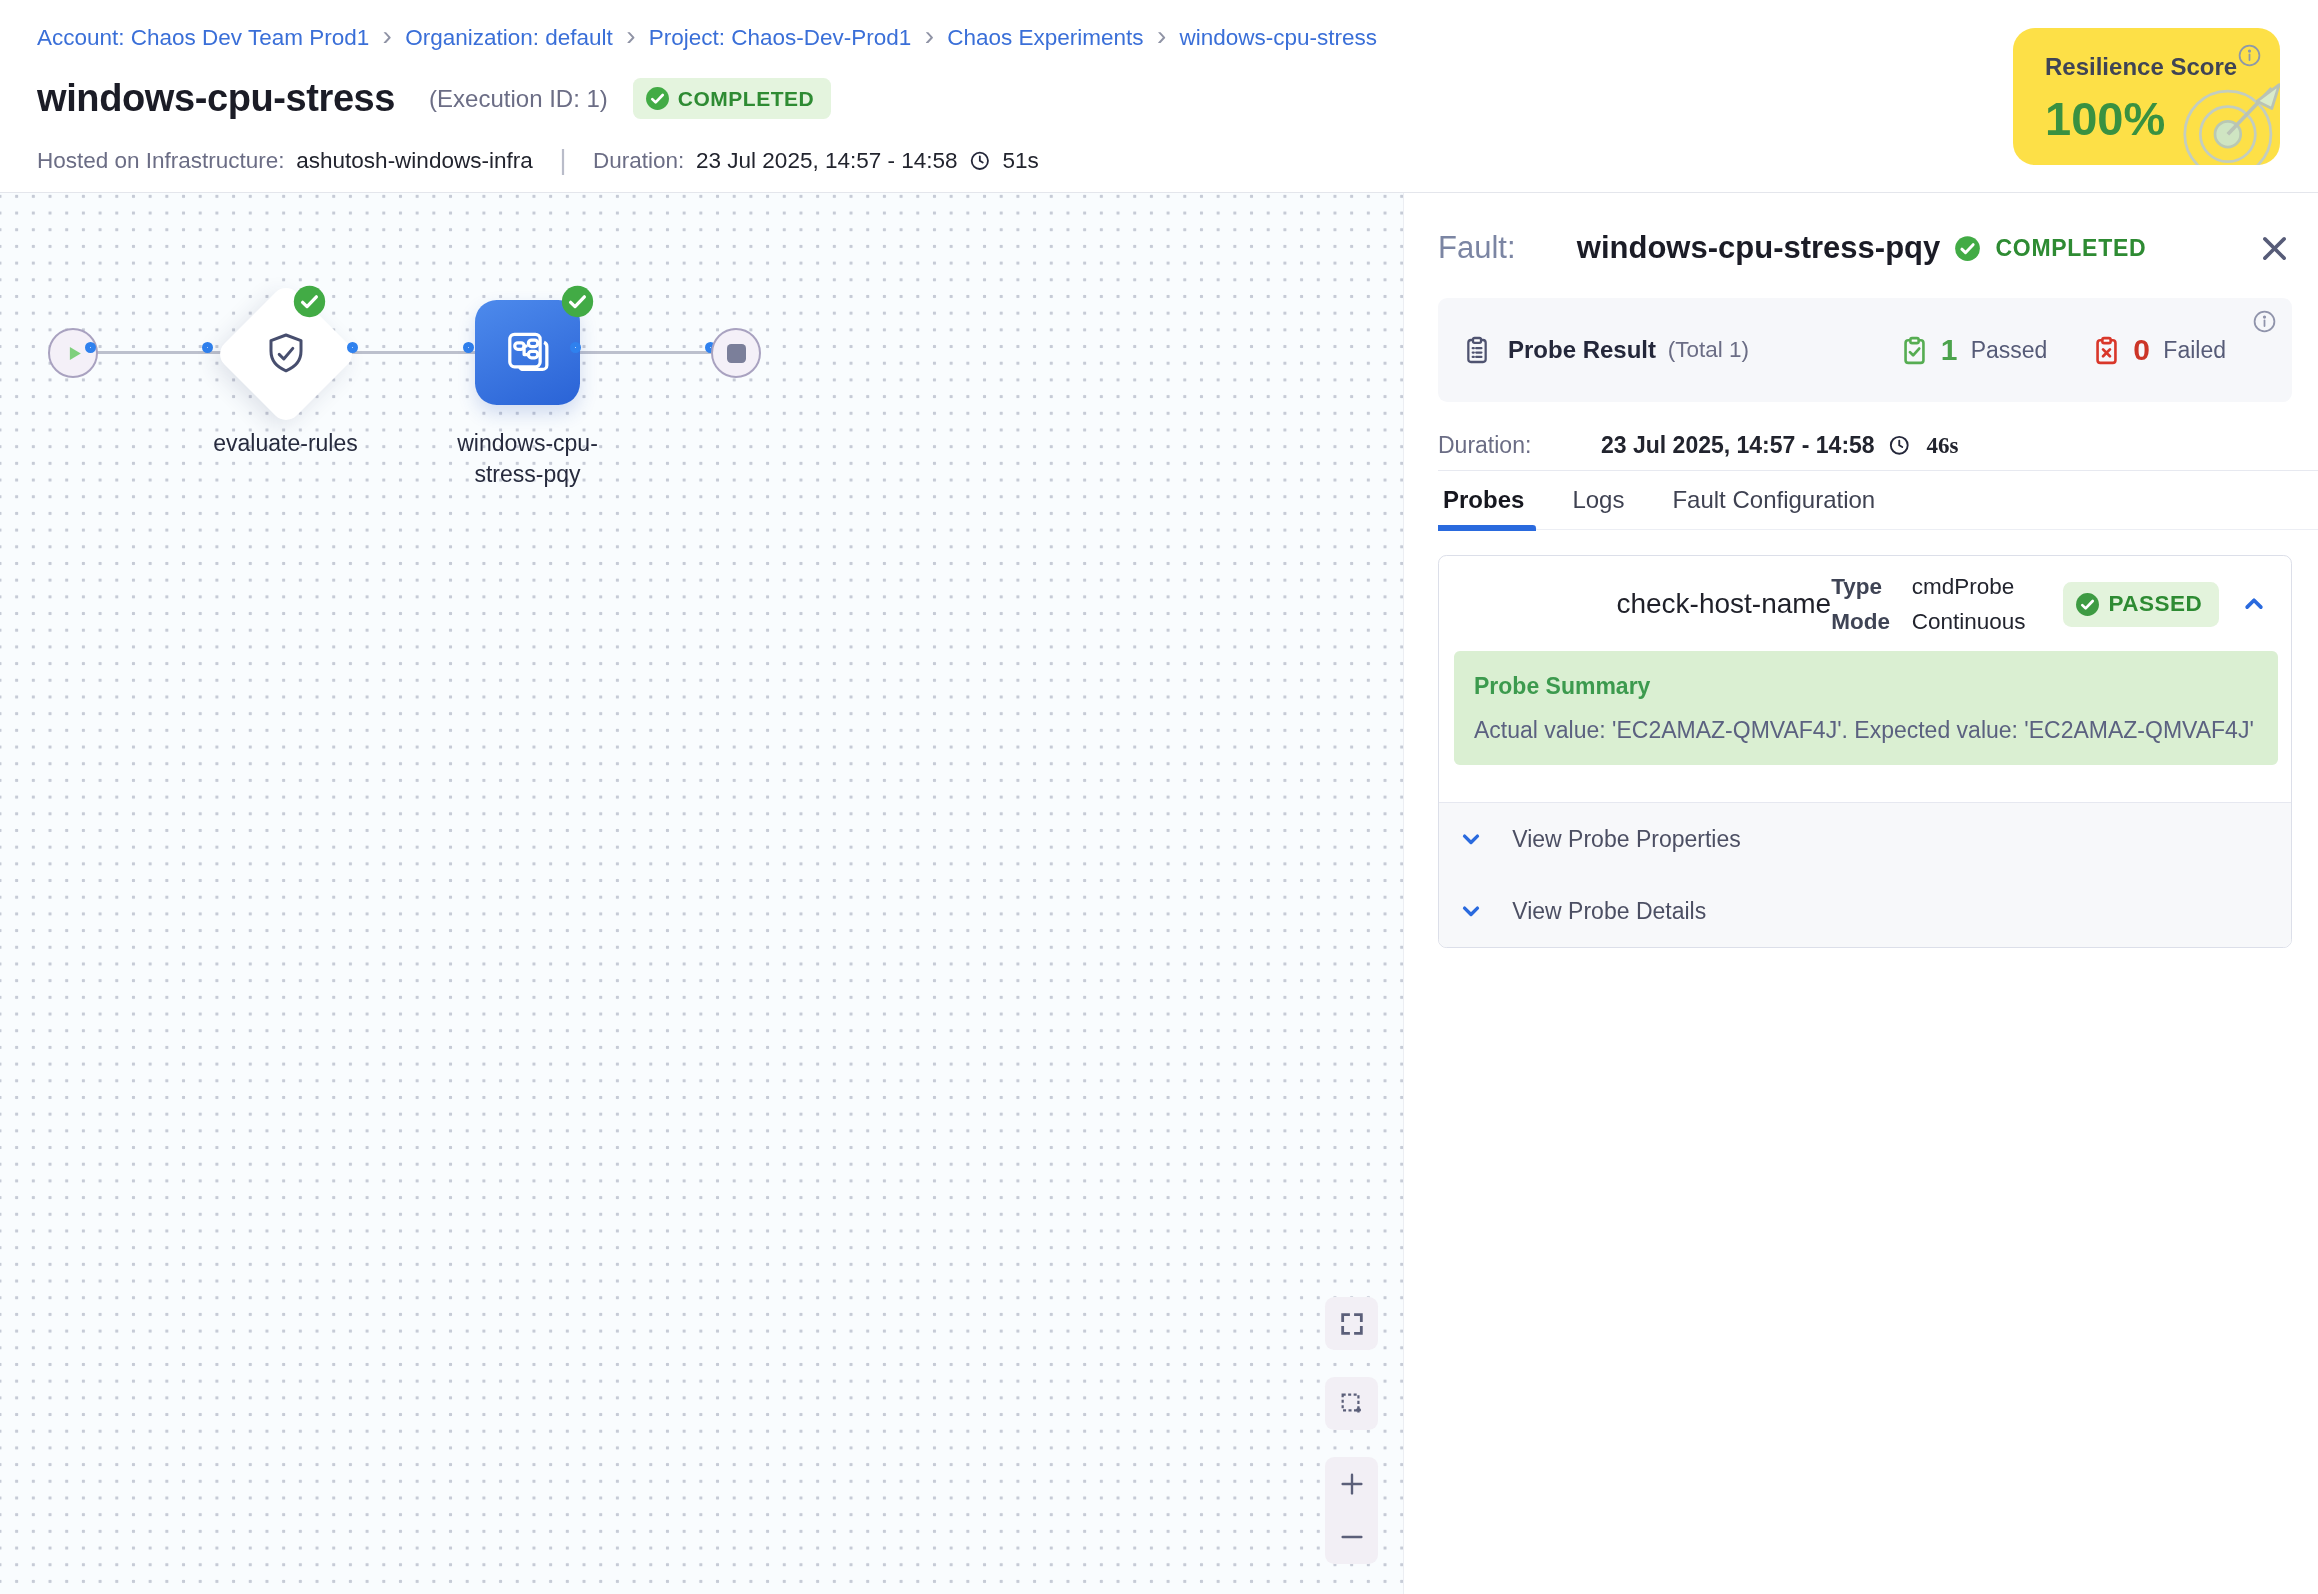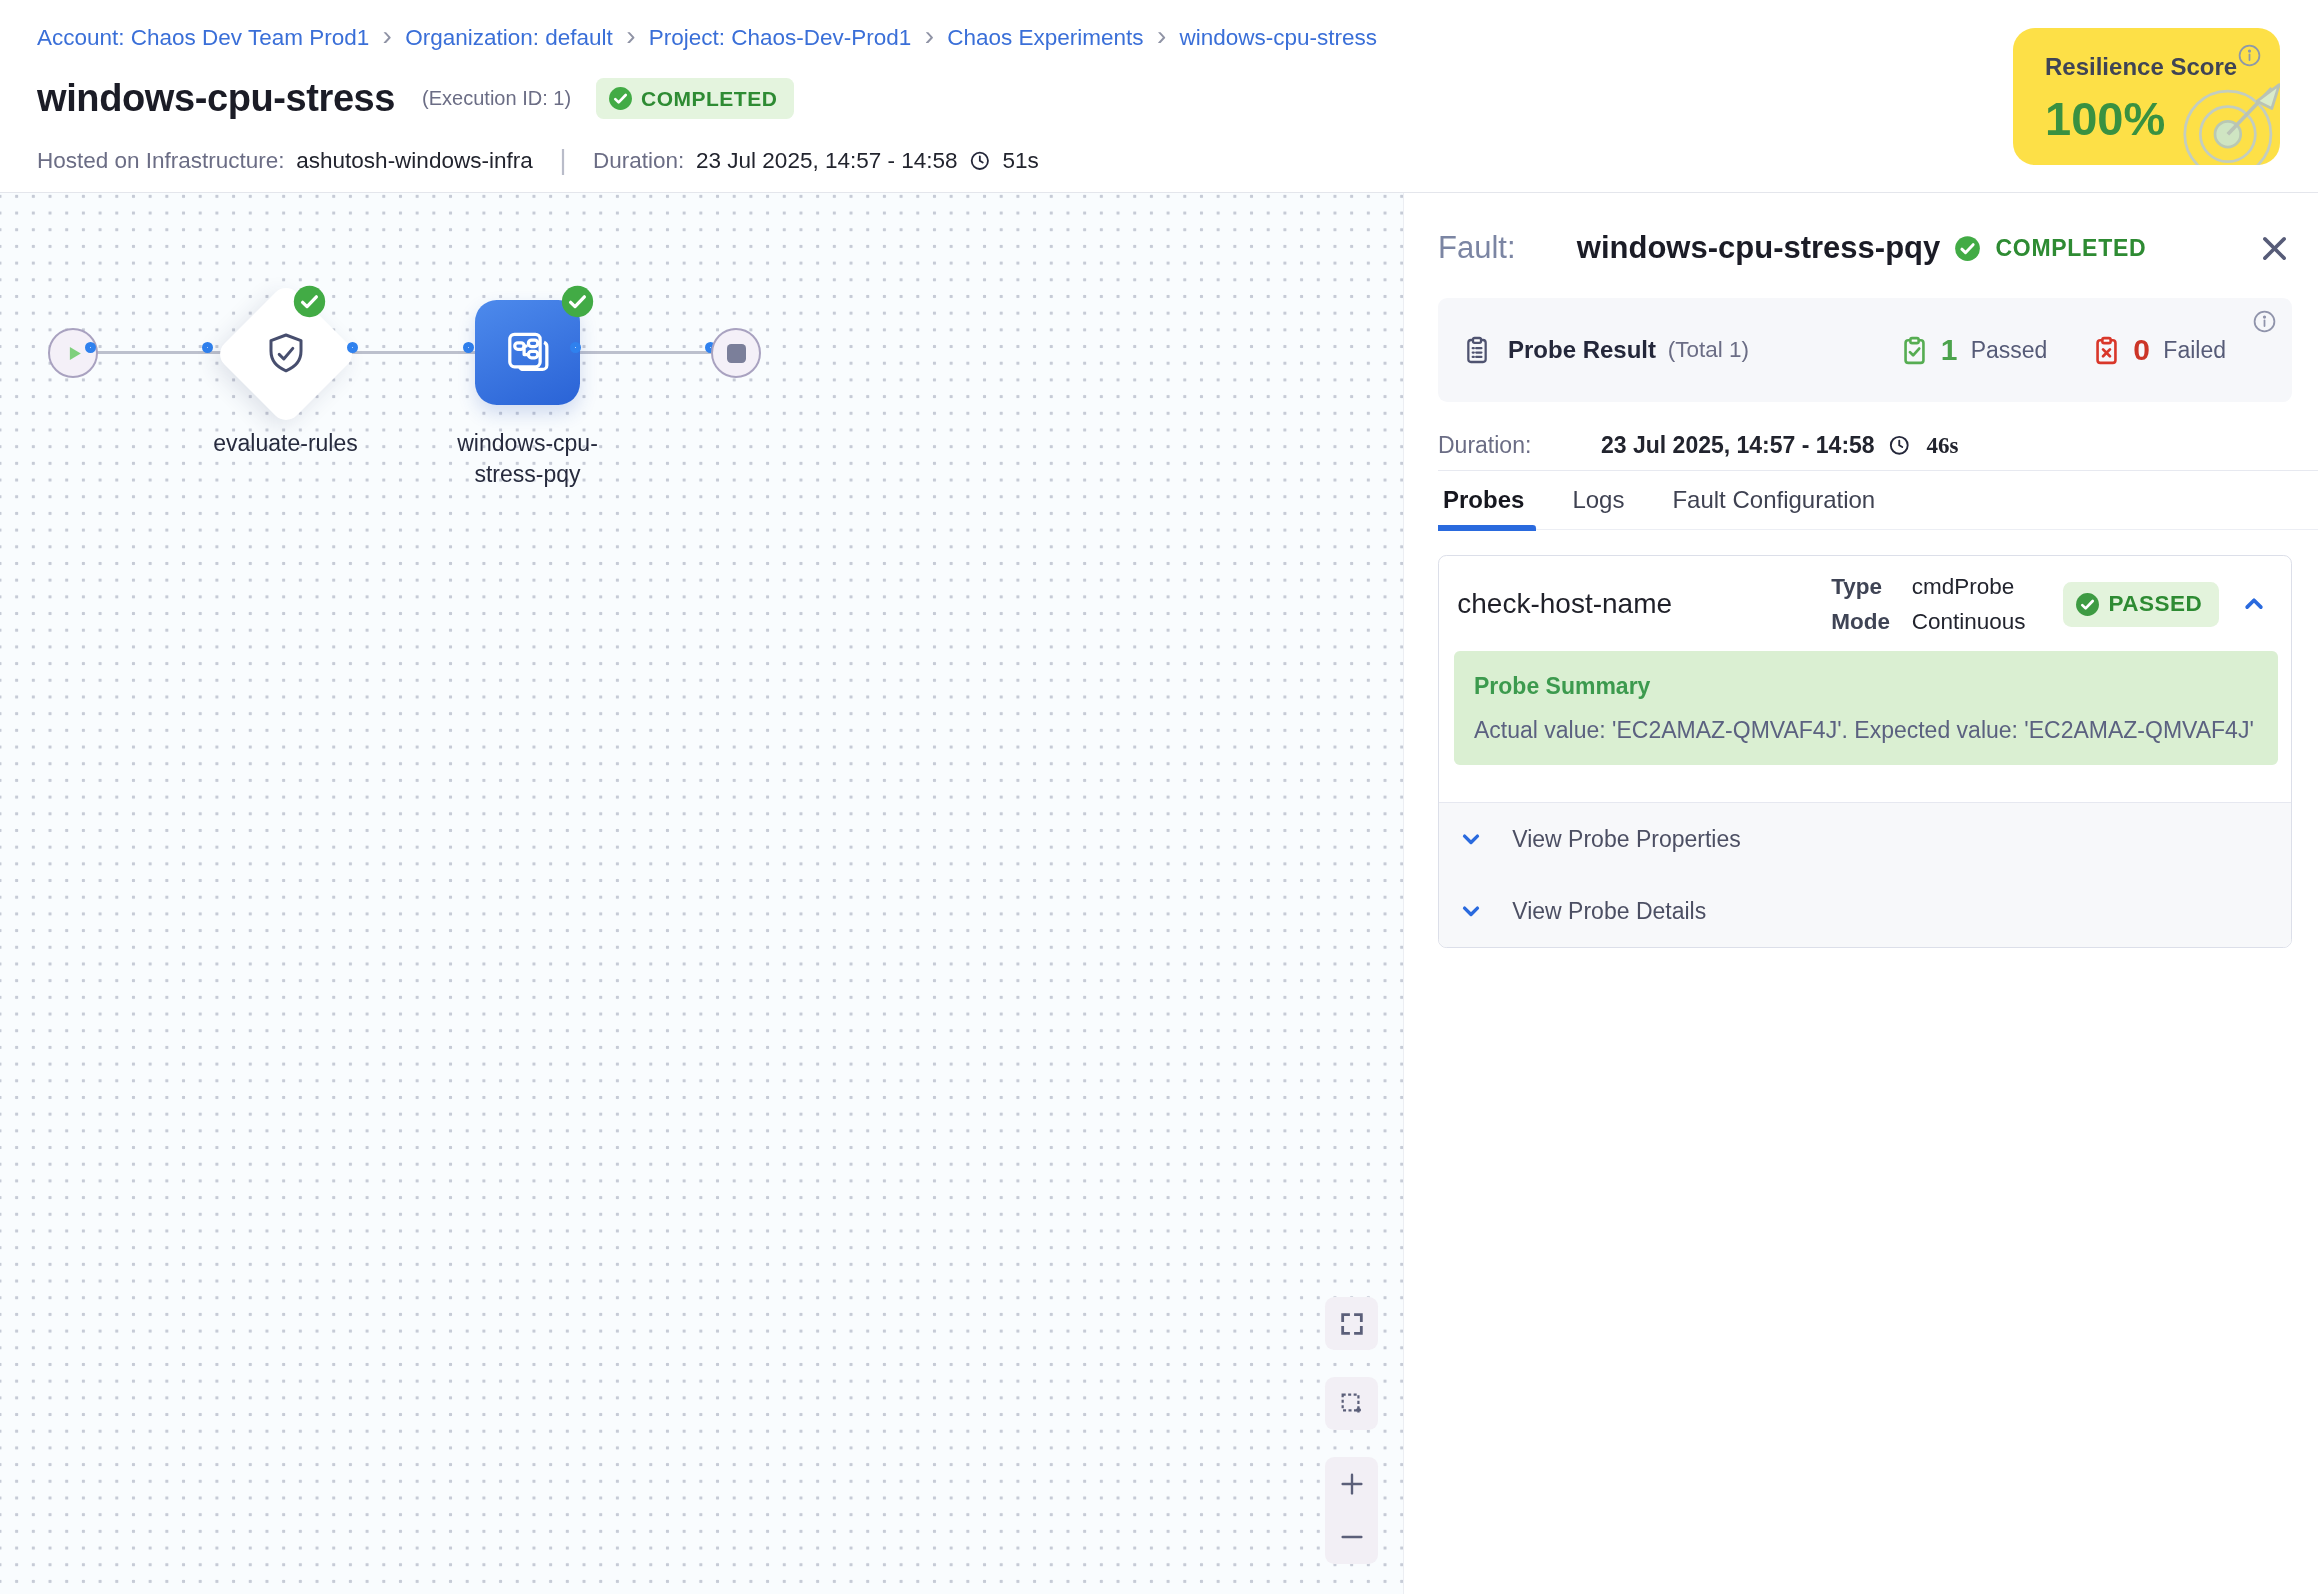--- a/index.html
+++ b/index.html
@@ -7,21 +7,21 @@
   body { font-family:"Liberation Sans","DejaVu Sans",sans-serif; background:#fff; color:#22242e; }
   .page { position:relative; width:2319px; height:1594px; overflow:hidden; background:#fff; }
 
   
   .header { position:absolute; left:0; top:0; width:2319px; height:193px; background:#fff; border-bottom:1.7px solid #e4e6ec; }
   .breadcrumb { position:absolute; left:37px; top:25px; display:flex; gap:13.3px; font-size:22.5px; }
   .breadcrumb a { color:#3a6fd8; text-decoration:none; cursor:pointer; }
   .crumb-sep { color:#8f93a5; font-size:28px; line-height:22.5px; padding-bottom:5px; }
   .title-row { position:absolute; left:37px; top:77px; display:flex; align-items:center; gap:15px; }
   .exp-title { font-size:38px; font-weight:700; color:#1b1c26; letter-spacing:-0.4px; }
-  .exec-id { font-size:20px; color:#6b6d85; margin-left:12px; }
+  .exec-id { font-size:24px; color:#6b6d85; margin-left:19px; }
   .status-badge { display:inline-flex; align-items:center; gap:8.3px; background:#e4f4de; border-radius:7.5px; padding:8.3px 16.7px 8.3px 11.7px; margin-left:10px; }
   .status-badge .txt { color:#2e8b33; font-size:21px; font-weight:700; letter-spacing:0.5px; }
   .meta-row { position:absolute; left:37px; top:145px; display:flex; align-items:center; gap:11.7px; font-size:22.5px; }
   .meta-label { color:#6b6d85; }
   .meta-value { color:#22242e; }
   .meta-div { color:#b9bcc9; font-size:27px; padding:0 15px; }
   .icon { display:inline-block; vertical-align:middle; }
 
   .resilience-card { position:absolute; left:2013px; top:27.5px; width:267px; height:137px; background:#fde047; border-radius:22px; overflow:hidden; }
   .res-label { position:absolute; left:32px; top:25px; font-size:24px; font-weight:700; color:#3f4455; }
@@ -79,21 +79,21 @@
   .duration-row .icon { margin-left:13.3px; }
 
   .tabs-wrap { position:relative; margin-top:11px; margin-right:-27px; padding-right:13px; border-top:1.7px solid #e7e9f0; border-bottom:1.7px solid #eceef4; }
   .tabs { display:flex; align-items:center; gap:48px; height:58px; padding-left:5px; }
   .tab { font-size:24px; color:#3f4252; background:none; border:none; cursor:pointer; font-family:inherit; }
   .tab.active { font-weight:700; color:#16171f; }
   .tab-underline { position:absolute; left:0; bottom:-1.7px; width:98px; height:5.8px; background:#2a6ade; border-radius:0 3.3px 0 0; }
 
   .probe-card { margin-top:25px; border:1.7px solid #dcdfe9; border-radius:8.3px; background:#fff; overflow:hidden; }
   .probe-head { display:flex; align-items:center; padding:18.3px 18.3px 16.7px 18.3px; min-height:93px; }
-  .probe-name { font-size:28px; color:#1f2029; flex:1; }
+  .probe-name { font-size:28px; color:#1f2029; flex:1;text-align:right; }
   .probe-meta { display:grid; grid-template-columns:auto auto; column-gap:21.7px; row-gap:8.3px; font-size:22.5px; margin-right:38px; }
   .probe-meta .m-lbl { color:#3f4455; font-weight:700; }
   .probe-meta .m-val { color:#22242e; }
   .passed-badge { display:flex; align-items:center; gap:8.3px; background:#e3f3dc; border-radius:8.3px; padding:9.2px 16.7px 9.2px 11.7px; margin-right:16.7px; }
   .passed-badge .txt { color:#2e8b33; font-size:22.5px; font-weight:700; letter-spacing:0.5px; }
   .chev-btn { background:none; border:none; cursor:pointer; width:37px; height:37px; display:flex; align-items:center; justify-content:center; }
 
   .probe-summary { margin:0 13.3px 37px 15px; background:#daefd2; border-radius:5.8px; padding:21.7px 20px; }
   .ps-title { color:#3c9a4e; font-size:23px; font-weight:700; }
   .ps-text { color:#5b6180; font-size:23px; margin-top:16.7px; }

